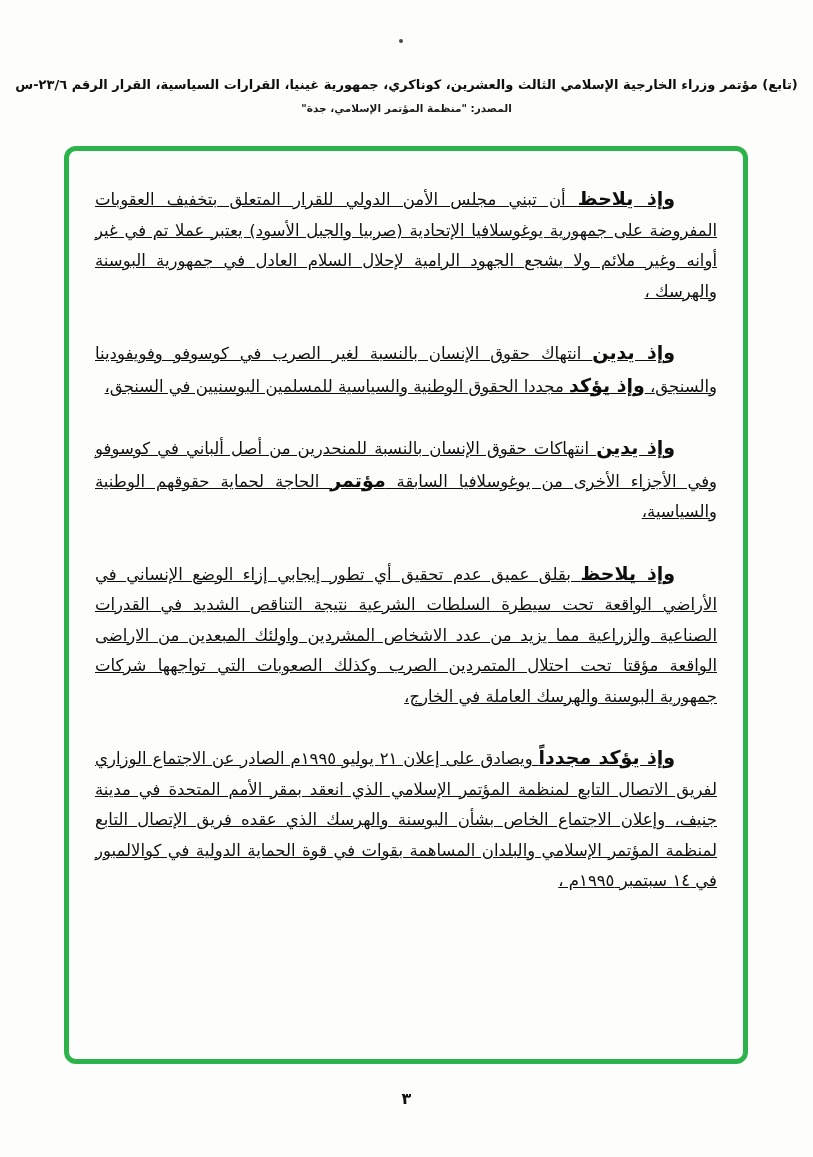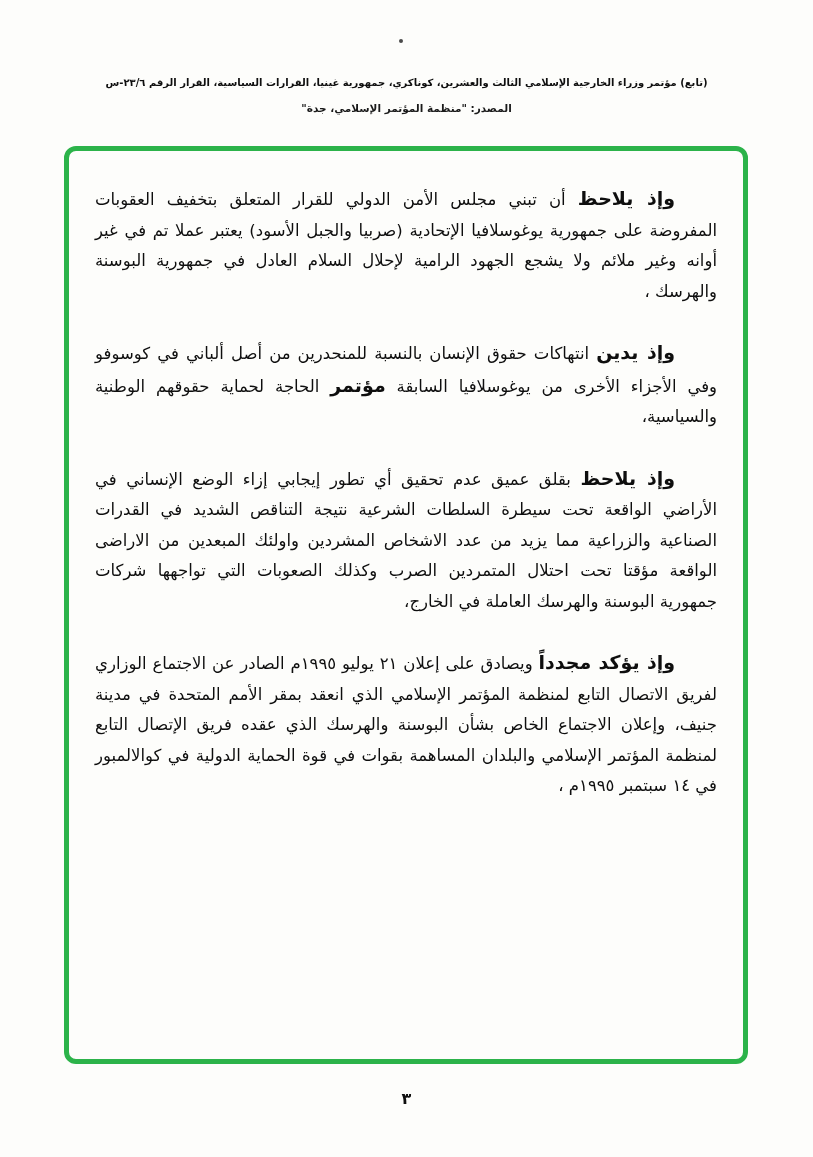--- a/index.html
+++ b/index.html
@@ -23,21 +23,21 @@
     border-radius: 50%;
   }
   .header-title {
     position: absolute;
     top: 77px;
     left: 0;
     width: 813px;
     direction: rtl;
     text-align: center;
     font-weight: bold;
-    font-size: 10px;
+    font-size: 13px;
     white-space: nowrap;
     letter-spacing: 0;
   }
   .header-source {
     position: absolute;
     top: 102px;
     left: 0;
     width: 813px;
     direction: rtl;
     text-align: center;
@@ -57,20 +57,21 @@
     direction: rtl;
     overflow: hidden;
   }
   .para {
     margin: 0 0 30px 0;
     text-align: justify;
     text-indent: 42px;
     font-size: 16.5px;
     line-height: 30.5px;
     color: #0e0e0e;
+    text-decoration: underline;
   }
   .para:last-child { margin-bottom: 4px; }
   .lead {
     font-weight: bold;
     font-size: 19px;
   }
   .page-number {
     position: absolute;
     top: 1089px;
     left: 0;
@@ -87,20 +88,21 @@
 
 <div class="header-title">(تابع) مؤتمر وزراء الخارجية الإسلامي الثالث والعشرين، كوناكري، جمهورية غينيا، القرارات السياسية، القرار الرقم ٢٣/٦-س</div>
 
 <div class="header-source">المصدر:  "منظمة المؤتمر الإسلامي، جدة"</div>
 
 <div class="frame">
 
   <p class="para"><span class="lead">وإذ يلاحظ</span><span> أن تبني مجلس الأمن الدولي للقرار المتعلق بتخفيف العقوبات المفروضة على جمهورية يوغوسلافيا الإتحادية (صربيا والجبل الأسود) يعتبر عملا تم في غير أوانه وغير ملائم ولا يشجع الجهود الرامية لإحلال السلام العادل في جمهورية البوسنة والهرسك ،</span></p>
 
 
+  <p class="para"><span class="lead">وإذ يدين</span><span> انتهاك حقوق الإنسان بالنسبة لغير الصرب في كوسوفو وفويفودينا والسنجق، </span><span class="lead">وإذ يؤكد</span><span> مجددا الحقوق الوطنية والسياسية للمسلمين البوسنيين في السنجق،</span></p>
 
   <p class="para"><span class="lead">وإذ يدين</span><span> انتهاكات حقوق الإنسان بالنسبة للمنحدرين من أصل ألباني في كوسوفو وفي الأجزاء الأخرى من يوغوسلافيا السابقة </span><span class="lead">مؤتمر</span><span> الحاجة لحماية حقوقهم الوطنية والسياسية،</span></p>
 
   <p class="para"><span class="lead">وإذ يلاحظ</span><span> بقلق عميق عدم تحقيق أي تطور إيجابي إزاء الوضع الإنساني في الأراضي الواقعة تحت سيطرة السلطات الشرعية نتيجة التناقص الشديد في القدرات الصناعية والزراعية مما يزيد من عدد الاشخاص المشردين واولئك المبعدين من الاراضى الواقعة مؤقتا تحت احتلال المتمردين الصرب وكذلك الصعوبات التي تواجهها شركات جمهورية البوسنة والهرسك العاملة في الخارج،</span></p>
 
   <p class="para"><span class="lead">وإذ يؤكد مجدداً</span><span> ويصادق على إعلان ٢١ يوليو ١٩٩٥م الصادر عن الاجتماع الوزاري لفريق الاتصال التابع لمنظمة المؤتمر الإسلامي الذي انعقد بمقر الأمم المتحدة في مدينة جنيف، وإعلان الاجتماع الخاص بشأن البوسنة والهرسك الذي عقده فريق الإتصال التابع لمنظمة المؤتمر الإسلامي والبلدان المساهمة بقوات في قوة الحماية الدولية في كوالالمبور في ١٤ سبتمبر ١٩٩٥م ،</span></p>
 
 </div>
 
 <div class="page-number">٣</div>

